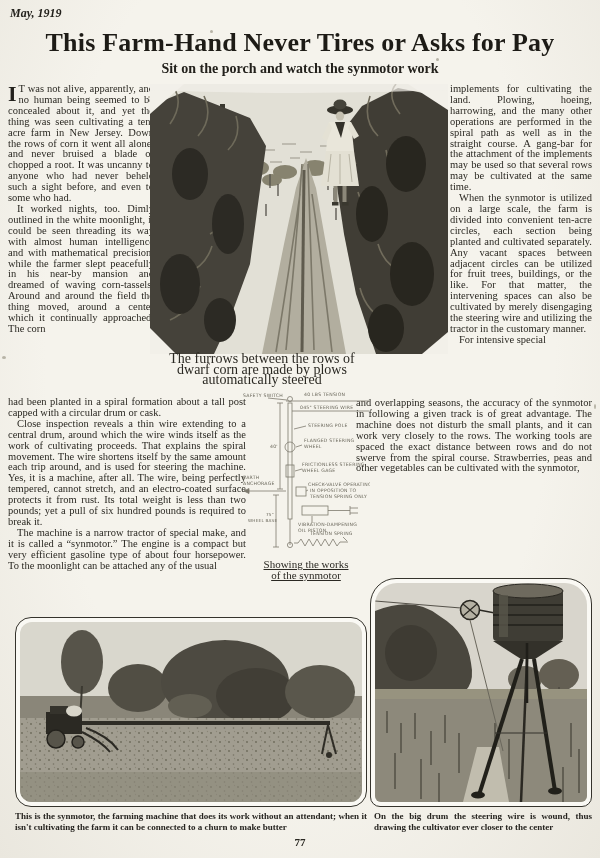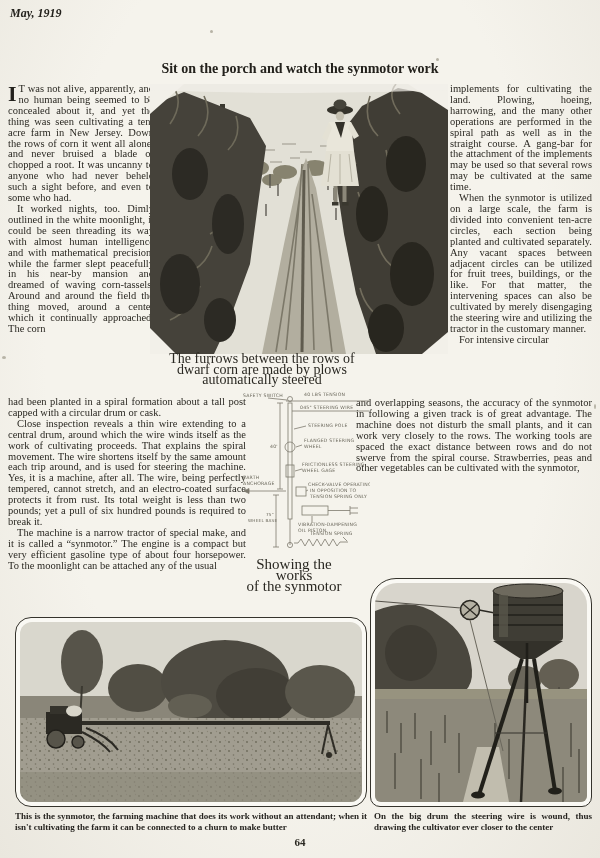--- a/index.html
+++ b/index.html
@@ -15,41 +15,42 @@
   .col{font-size:10.5px;line-height:10.9px;text-align:justify;color:#2a2822;}
   .col p{margin:0;}
   .col p.ind{text-indent:9px;}
   .dropcap{float:left;font-size:22px;line-height:18px;padding:1px 2px 0 0;font-weight:bold;color:#23211c;}
   .colLN{left:8px;top:84px;width:146px;}
   .colLW{left:8px;top:397px;width:238px;}
   .colRN{left:450px;top:84px;width:142px;}
   .colRW{left:356px;top:398px;width:236px;}
   .cap{font-size:14px;line-height:10.5px;text-align:center;color:#2a2822;}
   .capCorn{left:158px;top:354px;width:208px;}
-  .capDiagram{left:238px;top:559px;width:112px;font-size:15px;line-height:11px;}
+  .capDiagram{left:250px;top:559px;width:112px;font-size:11px;line-height:11px;text-decoration:underline;}
   .capBL{left:15px;top:811px;width:352px;font-size:9px;line-height:10.5px;text-align:justify;font-weight:bold;}
   .capBR{left:374px;top:811px;width:218px;font-size:9px;line-height:10.5px;text-align:justify;font-weight:bold;}
   .pageno{left:0;top:836px;width:600px;text-align:center;font-size:11px;font-weight:bold;color:#2a2822;}
   .photoTop{left:150px;top:84px;width:298px;height:270px;}
   .diagram{left:242px;top:383px;width:128px;height:172px;}
   .frame{background:#faf9f4;border:1px solid #35332c;box-sizing:border-box;padding:4px;}
   .frameBL{left:15px;top:617px;width:352px;height:190px;border-radius:16px;}
   .frameBL svg{border-radius:12px;display:block;}
   .frameBR{left:370px;top:578px;width:222px;height:229px;border-radius:26px 26px 10px 10px;}
   .frameBR svg{border-radius:22px 22px 6px 6px;display:block;}
   .speck{width:3px;height:3px;border-radius:50%;background:#b7b3a6;}
   svg text.hand{font-family:"DejaVu Sans", sans-serif;font-size:4.6px;letter-spacing:.25px;fill:#6b685c;}
   svg text.hand2{font-family:"DejaVu Sans", sans-serif;font-size:4.2px;letter-spacing:.2px;fill:#6b685c;}
 </style>
 </head>
 <body>
 
 <div class="page">
 
   <div class="abs date">May, 1919</div>
+  <div class="abs title">This Farm-Hand Never Tires or Asks for Pay</div>
   <div class="abs subtitle">Sit on the porch and watch the synmotor work</div>
 
   <div class="abs col colLN">
     <p><span class="dropcap">I</span><span>T was not alive, apparently, and no human being seemed to be concealed about it, and yet the thing was seen cultivating a ten-acre farm in New Jersey.  Down the rows of corn it went all alone, and never bruised a blade or chopped a root.  It was uncanny to anyone who had never beheld such a sight before, and even to some who had.</span></p>
     <p class="ind">It worked nights, too.  Dimly outlined in the white moonlight, it could be seen threading its way with almost human intelligence and with mathematical precision, while the farmer slept peacefully in his near-by mansion and dreamed of waving corn-tassels.  Around and around the field the thing moved, around a center which it continually approached.  The corn</p>
   </div>
 
   <svg class="abs photoTop" viewBox="0 0 298 270" aria-hidden="true">
     <rect x="0" y="0" width="298" height="270" fill="#e2e0d6"></rect>
 
@@ -131,21 +132,21 @@
         <polygon points="298,270 272,270 298,248"></polygon>
       <path d="M0 0 h298 v6 q-150 6 -298 0 z" opacity=".7"></path>
     </g>
   </svg>
 
   <div class="abs cap capCorn">The furrows between the rows of dwarf corn are made by plows automatically steered</div>
 
   <div class="abs col colRN">
     <p>implements for cultivating the land.  Plowing, hoeing, harrowing, and the many other operations are performed in the spiral path as well as in the straight course.  A gang-bar for the attachment of the implements may be used so that several rows may be cultivated at the same time.</p>
     <p class="ind">When the synmotor is utilized on a large scale, the farm is divided into convenient ten-acre circles, each section being planted and cultivated separately.  Any vacant spaces between adjacent circles can be utilized for fruit trees, buildings, or the like.  For that matter, the intervening spaces can also be cultivated by merely disengaging the steering wire and utilizing the tractor in the customary manner.</p>
-    <p class="ind">For intensive circular</p>
+    <p class="ind">For intensive special</p>
   </div>
 
   <div class="abs col colLW">
     <p>had been planted in a spiral formation about a tall post capped with a circular drum or cask.</p>
     <p class="ind">Close inspection reveals a thin wire extending to a central drum, around which the wire winds itself as the work of cultivating proceeds.  That explains the spiral movement.  The wire shortens itself by the same amount each trip around, and is used for steering the machine.  Yes, it is a machine, after all.  The wire, being perfectly tempered, cannot stretch, and an electro-coated surface protects it from rust.  Its total weight is less than two pounds; yet a pull of six hundred pounds is required to break it.</p>
     <p class="ind">The machine is a narrow tractor of special make, and it is called a “synmotor.”  The engine is a compact but very efficient gasoline type of about four horsepower.  To the moonlight can be attached any of the usual</p>
   </div>
 
   <div class="abs col colRW">
     <p>and overlapping seasons, the accuracy of the synmotor in following a given track is of great advantage.  The machine does not disturb the small plants, and it can work very closely to the rows.  The working tools are spaced the exact distance between rows and do not swerve from the spiral course.  Strawberries, peas and other vegetables can be cultivated with the synmotor,</p>
@@ -285,21 +286,21 @@
         <line x1="120" y1="150" x2="172" y2="150" stroke="#35332c" stroke-width="1.2"></line>
         <ellipse cx="103" cy="212" rx="7" ry="3.5" fill="#21201a"></ellipse>
         <ellipse cx="180" cy="208" rx="7" ry="3.5" fill="#21201a"></ellipse>
       </g>
     </svg>
   </div>
 
   <div class="abs capBR">On the big drum the steering wire is wound, thus drawing the cultivator ever closer to the center</div>
   <div class="abs capBL">This is the synmotor, the farming machine that does its work without an attendant; when it isn't cultivating the farm it can be connected to a churn to make butter</div>
 
-  <div class="abs pageno">64</div>
+  <div class="abs pageno">77</div>
 
   <div class="abs speck" style="left:210px;top:30px;"></div>
   <div class="abs speck" style="left:436px;top:58px;"></div>
   <div class="abs speck" style="left:148px;top:96px;width:2px;height:2px;"></div>
   <div class="abs speck" style="left:594px;top:404px;width:2px;height:5px;"></div>
   <div class="abs speck" style="left:2px;top:356px;width:4px;height:3px;"></div>
 
 </div>
 
 </body></html>

